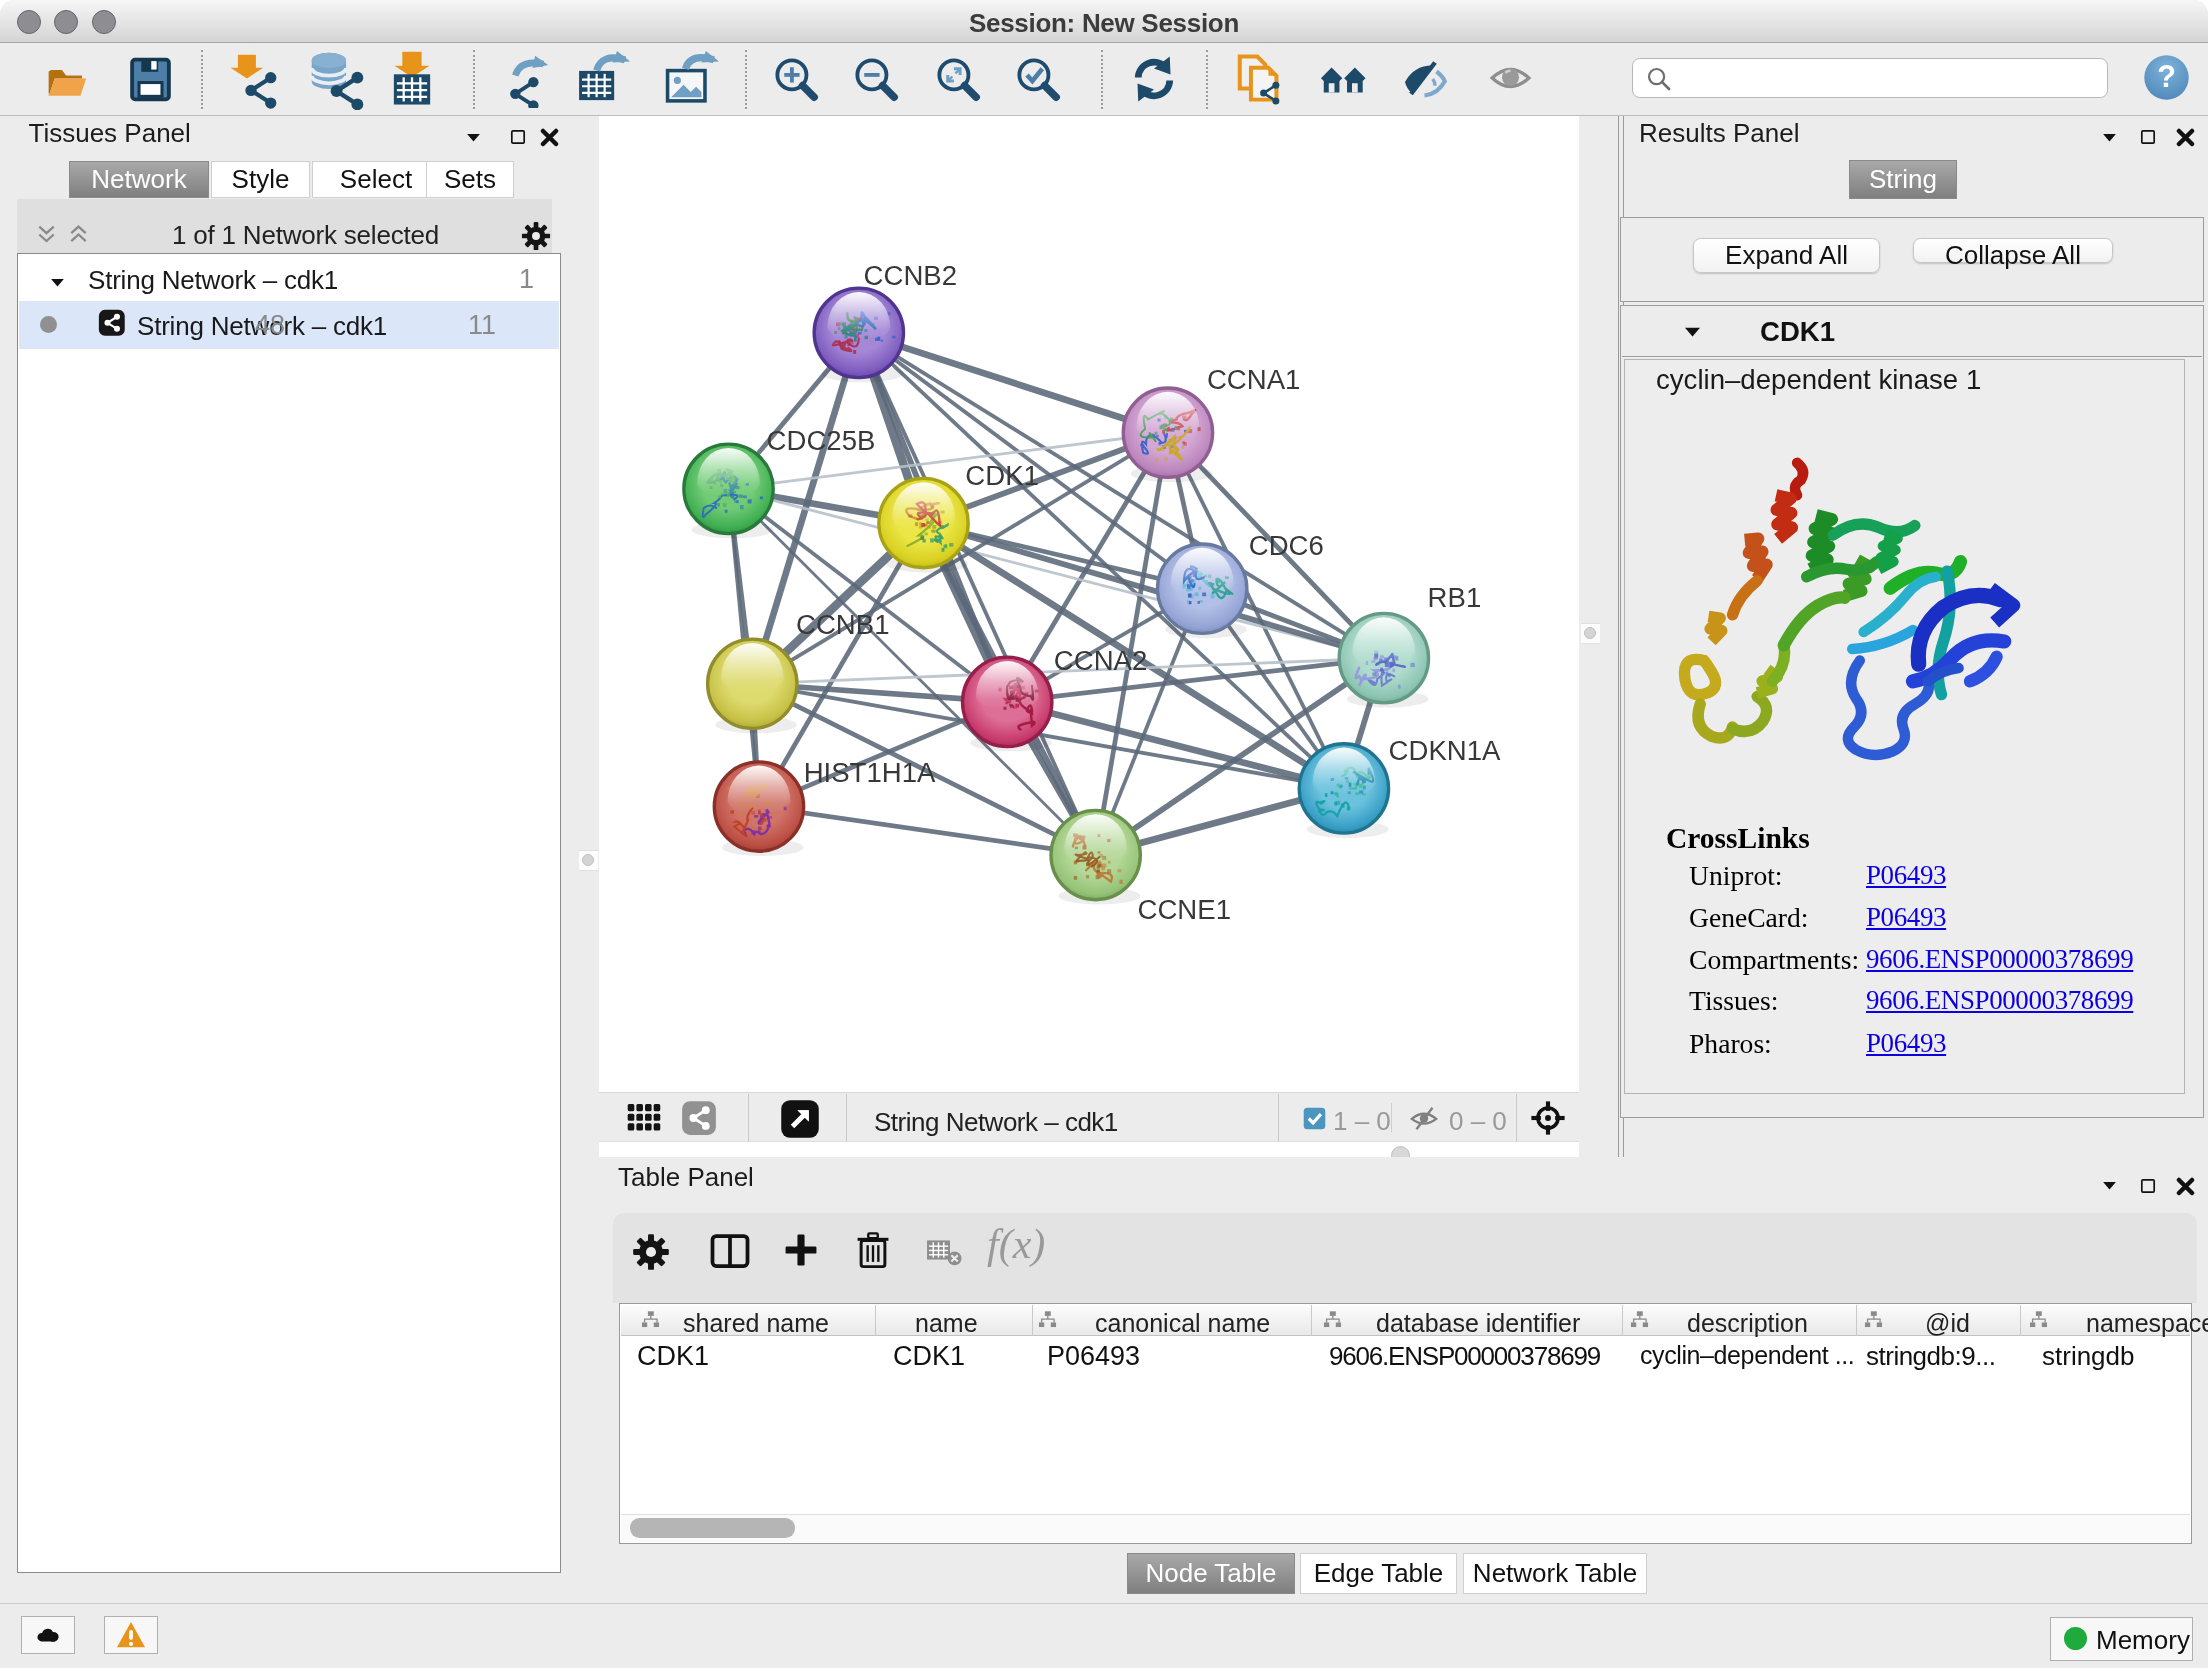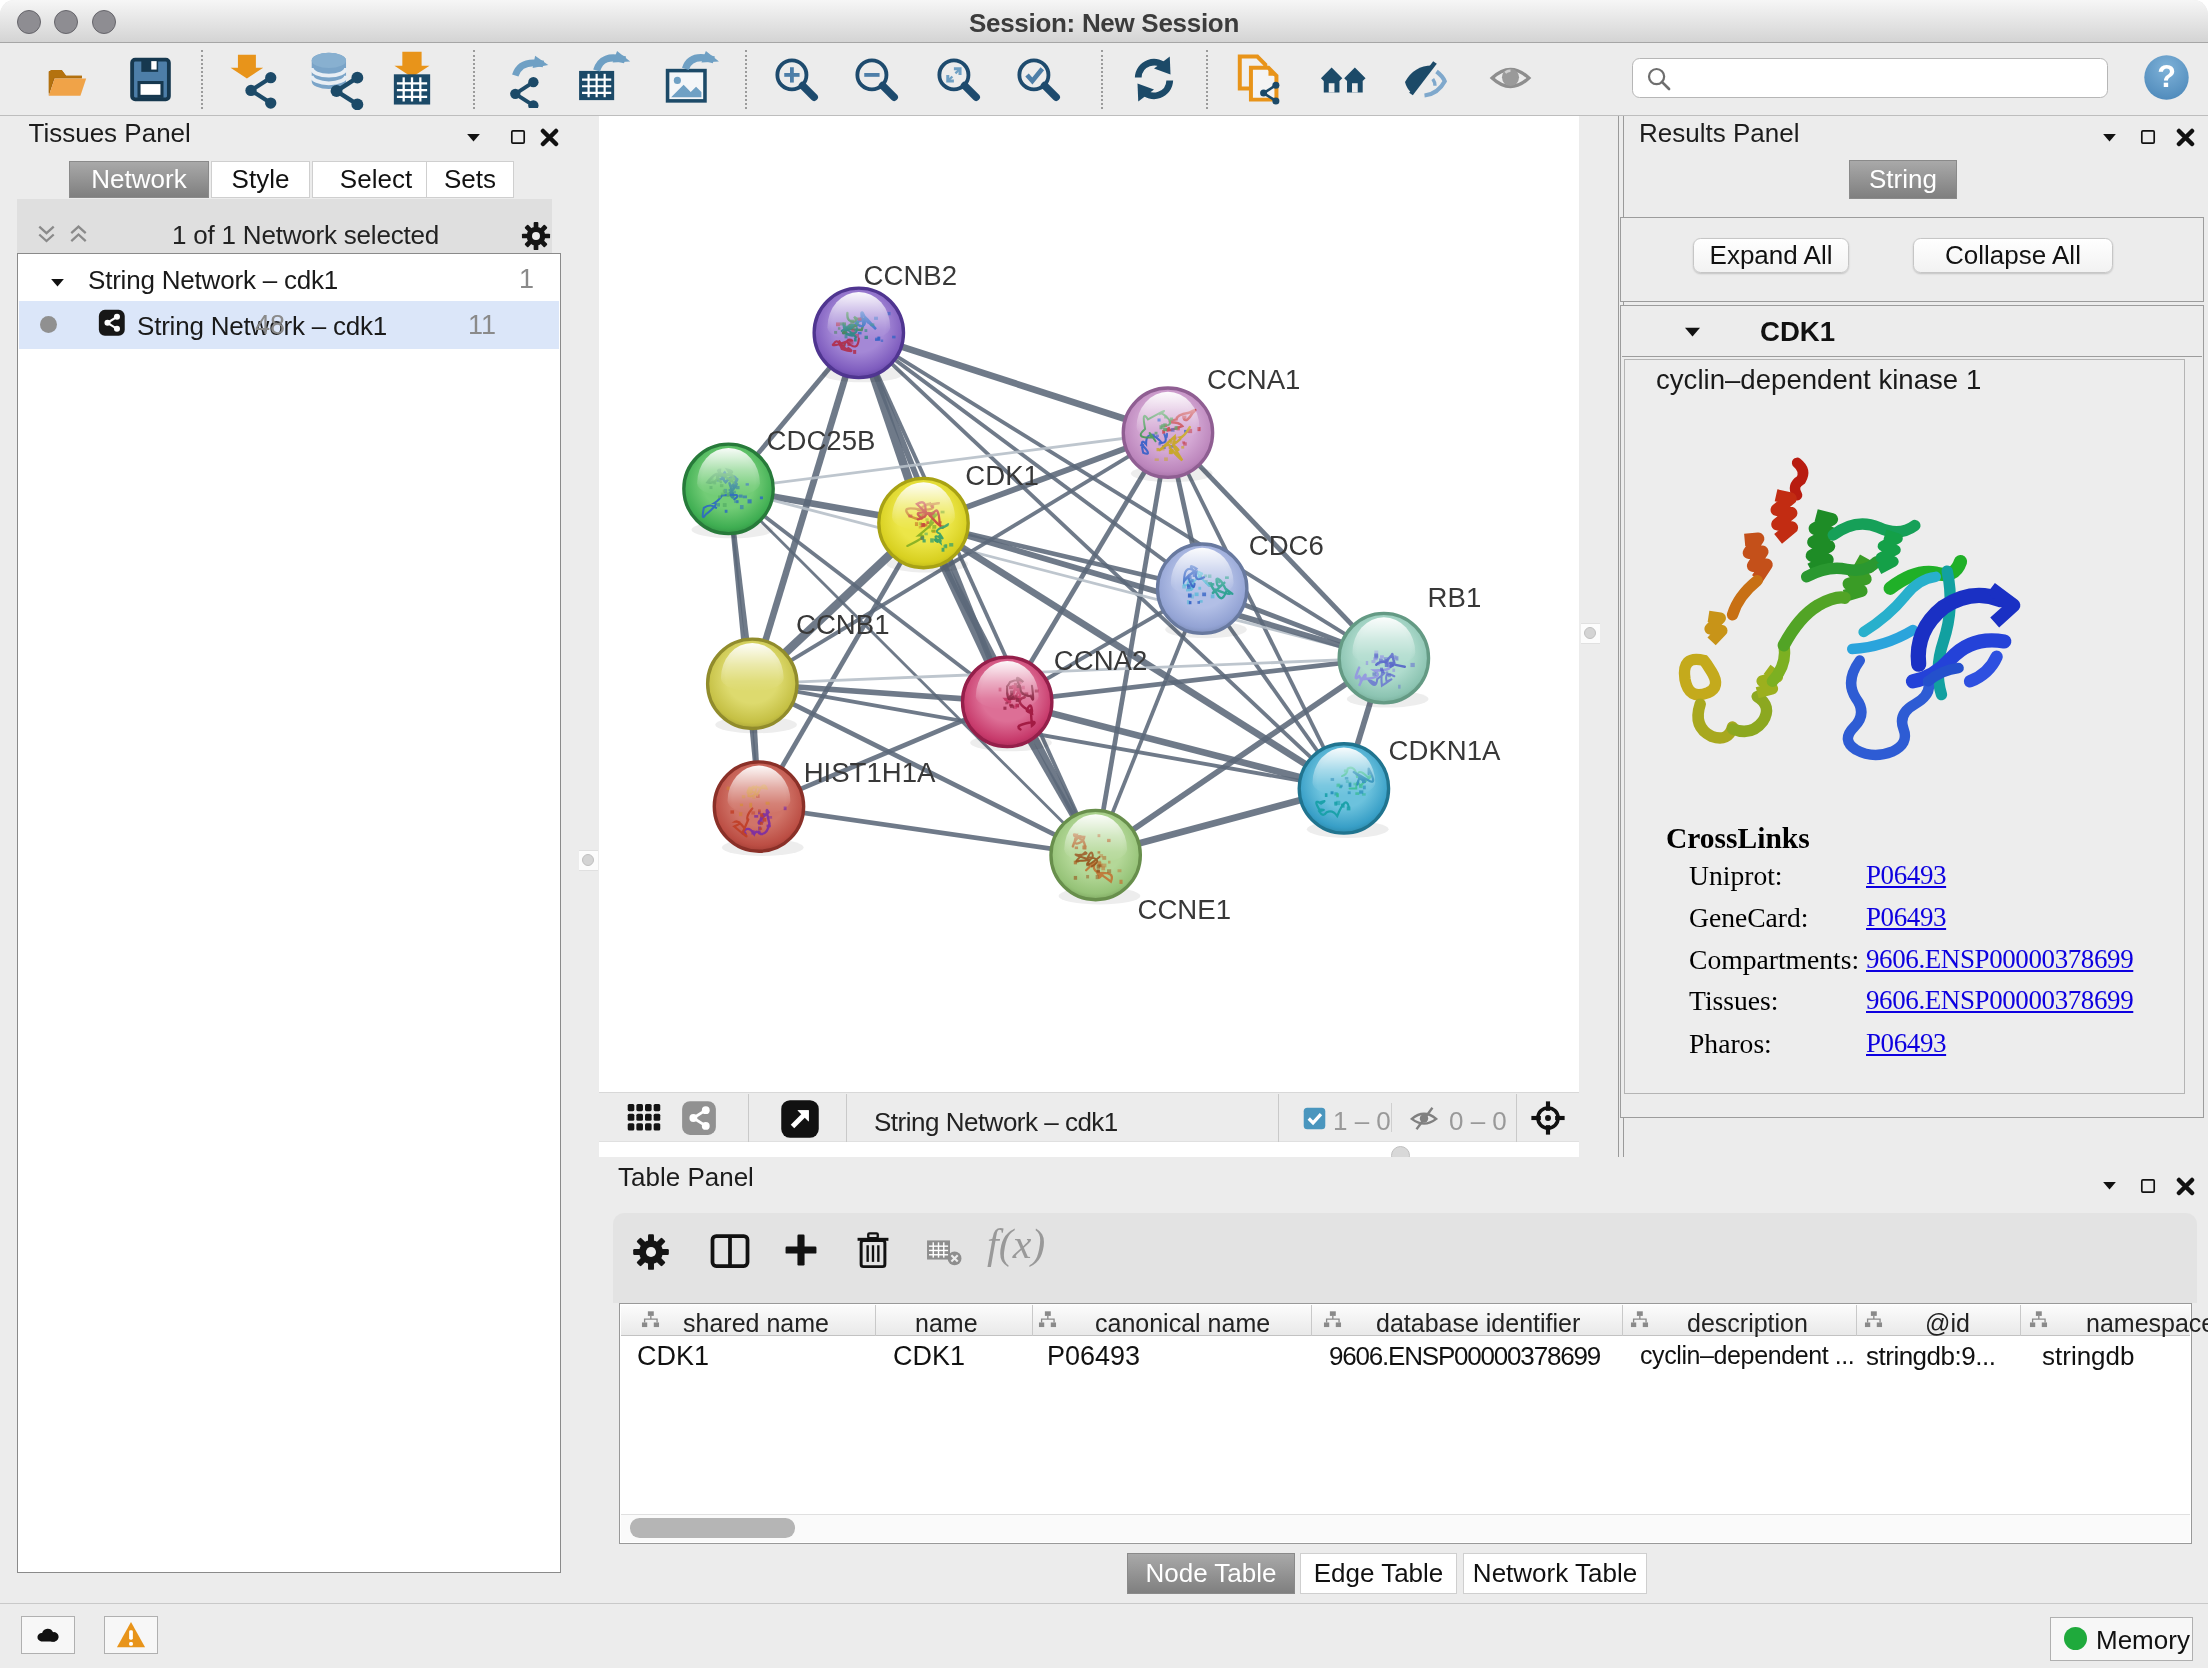--- a/index.html
+++ b/index.html
@@ -825,22 +825,22 @@
     <path d="M8,18 L56,18 L32,46 Z" fill="#111"></path>
   </svg>
 <svg style="position:absolute;left:2139px;top:128px" width="18" height="18" viewBox="0 0 64 64">
     <rect x="10" y="10" width="44" height="44" rx="4" fill="none" stroke="#111" stroke-width="6"></rect>
   </svg>
 <svg style="position:absolute;left:2176px;top:128px" width="19" height="19" viewBox="0 0 64 64">
     <path d="M10,10 L54,54 M54,10 L10,54" stroke="#111" stroke-width="15" stroke-linecap="round"></path>
   </svg>
 <div class="tab tabsel" style="left:1849px;top:160px;width:108px;height:39px;line-height:37px">String</div>
 <div class="frame" style="left:1620px;top:217px;width:584px;height:85px"></div>
-<div class="btn" style="left:1693px;top:238px;width:156px;height:35px;line-height:33px">Expand All</div>
-<div class="btn" style="left:1913px;top:238px;width:200px;height:35px;line-height:33px">Collapse All</div>
+<div class="btn" style="left:1693px;top:238px;width:187px;height:35px;line-height:33px">Expand All</div>
+<div class="btn" style="left:1913px;top:238px;width:200px;height:25px;line-height:33px">Collapse All</div>
 <div class="frame" style="left:1620px;top:305px;width:584px;height:813px"></div>
 <svg style="position:absolute;left:1682px;top:322px" width="21" height="15" viewBox="0 0 64 48">
     <path d="M8,18 L56,18 L32,46 Z" fill="#111"></path>
   </svg>
 <div class="abs" style="left:1760px;top:316px;font-size:27.6px;font-weight:bold;color:#111">CDK1</div>
 <div class="abs" style="left:1622px;top:356px;width:580px;height:1px;background:#9c9c9c"></div>
 <div class="abs" style="left:1624px;top:359px;width:561px;height:735px;border:1px solid #b4b4b4;background:#ededed"></div>
 <div class="abs" style="left:1656px;top:364px;font-size:27.6px;color:#1a1a1a">cyclin–dependent kinase 1</div>
 <svg style="position:absolute;left:1666px;top:455px" width="361" height="314" viewBox="0 0 380 330">
     <path d="M138,8 Q148,16 142,26 Q132,32 138,42" fill="none" stroke="#b81c10" stroke-width="11" stroke-linecap="round"></path>

